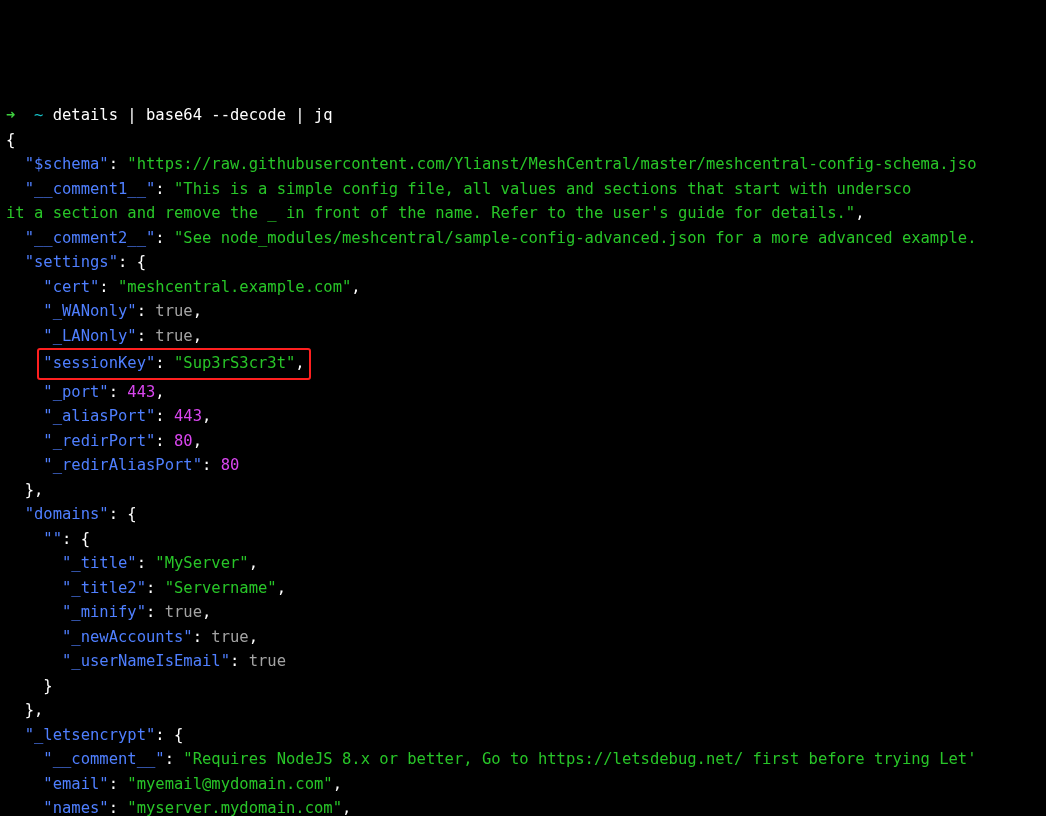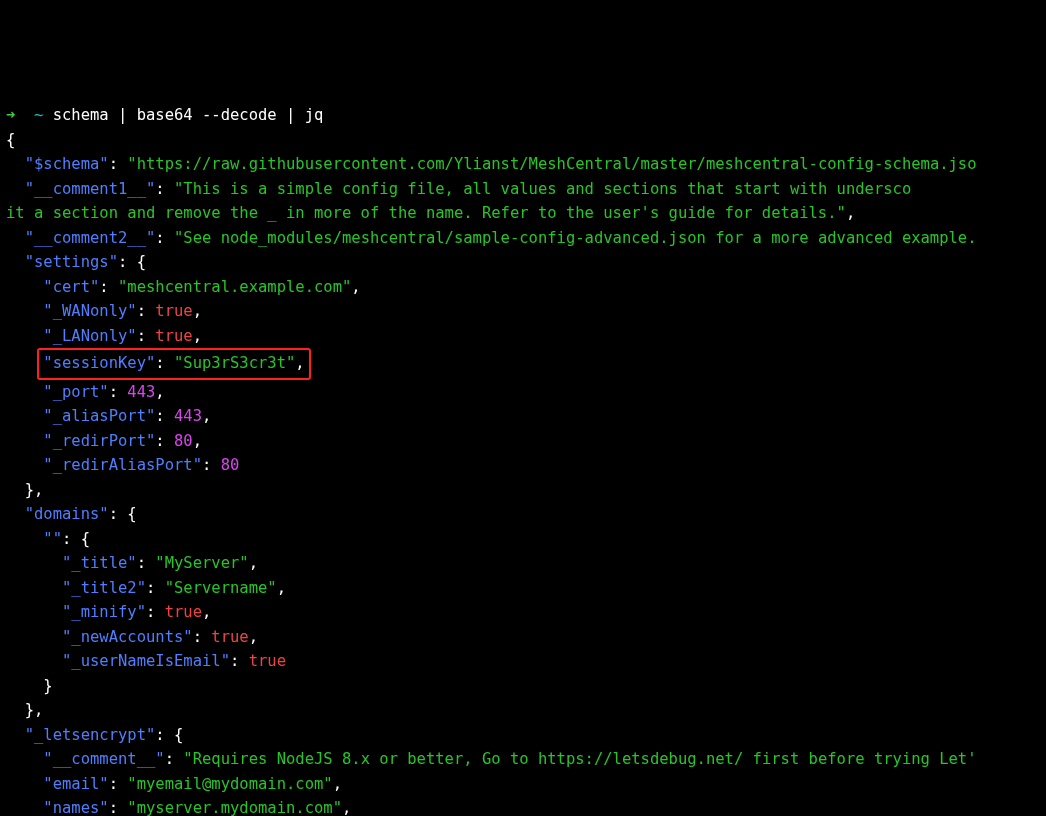--- a/index.html
+++ b/index.html
@@ -4,35 +4,35 @@
 <style>
   html,body{margin:0;padding:0;background:#000;width:1046px;height:816px;overflow:hidden}
   body{font-family:"Menlo","Consolas","DejaVu Sans Mono",monospace;font-size:15.5px;line-height:24.5px;color:#fff;white-space:pre}
   .term{padding:5px 6px 0 6px}
   .arrow{color:#3ecf3e}
   .tilde{color:#15c0c6}
   .cmd{color:#fff}
   .brace{color:#fff}
   .key{color:#4f7fff}
   .str{color:#28c528}
-  .bool{color:#ef4444}
+  .bool{color:#a3a3a3}
   .num{color:#d946ef}
   .punct{color:#fff}
   .highlight{border:2px solid #ff2020;border-radius:3px;padding:1px 4px 2px 4px;display:inline-block;margin-left:-6px}
 </style>
 </head>
 <body>
 
 
 <div class="term">
-<span class="arrow">➜</span>  <span class="tilde">~</span> <span class="cmd">schema | base64 --decode | jq</span>
+<span class="arrow">➜</span>  <span class="tilde">~</span> <span class="cmd">details | base64 --decode | jq</span>
 <span class="brace">{</span>
   <span class="key">"$schema"</span><span class="punct">: </span><span class="str">"https://raw.githubusercontent.com/Ylianst/MeshCentral/master/meshcentral-config-schema.jso</span>
   <span class="key">"__comment1__"</span><span class="punct">: </span><span class="str">"This is a simple config file, all values and sections that start with undersco</span>
-<span class="str">it a section and remove the _ in more of the name. Refer to the user's guide for details."</span><span class="punct">,</span>
+<span class="str">it a section and remove the _ in front of the name. Refer to the user's guide for details."</span><span class="punct">,</span>
   <span class="key">"__comment2__"</span><span class="punct">: </span><span class="str">"See node_modules/meshcentral/sample-config-advanced.json for a more advanced example.</span>
   <span class="key">"settings"</span><span class="punct">: </span><span class="brace">{</span>
     <span class="key">"cert"</span><span class="punct">: </span><span class="str">"meshcentral.example.com"</span><span class="punct">,</span>
     <span class="key">"_WANonly"</span><span class="punct">: </span><span class="bool">true</span><span class="punct">,</span>
     <span class="key">"_LANonly"</span><span class="punct">: </span><span class="bool">true</span><span class="punct">,</span>
     <span class="highlight"><span class="key">"sessionKey"</span><span class="punct">: </span><span class="str">"Sup3rS3cr3t"</span><span class="punct">,</span></span>
     <span class="key">"_port"</span><span class="punct">: </span><span class="num">443</span><span class="punct">,</span>
     <span class="key">"_aliasPort"</span><span class="punct">: </span><span class="num">443</span><span class="punct">,</span>
     <span class="key">"_redirPort"</span><span class="punct">: </span><span class="num">80</span><span class="punct">,</span>
     <span class="key">"_redirAliasPort"</span><span class="punct">: </span><span class="num">80</span>

